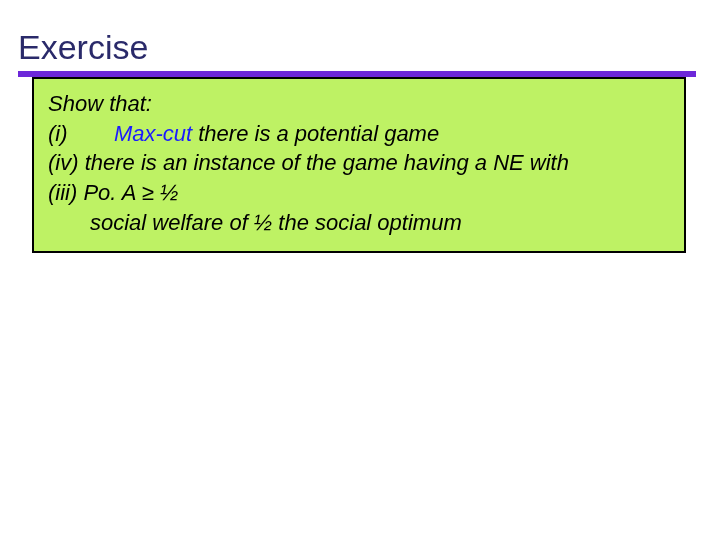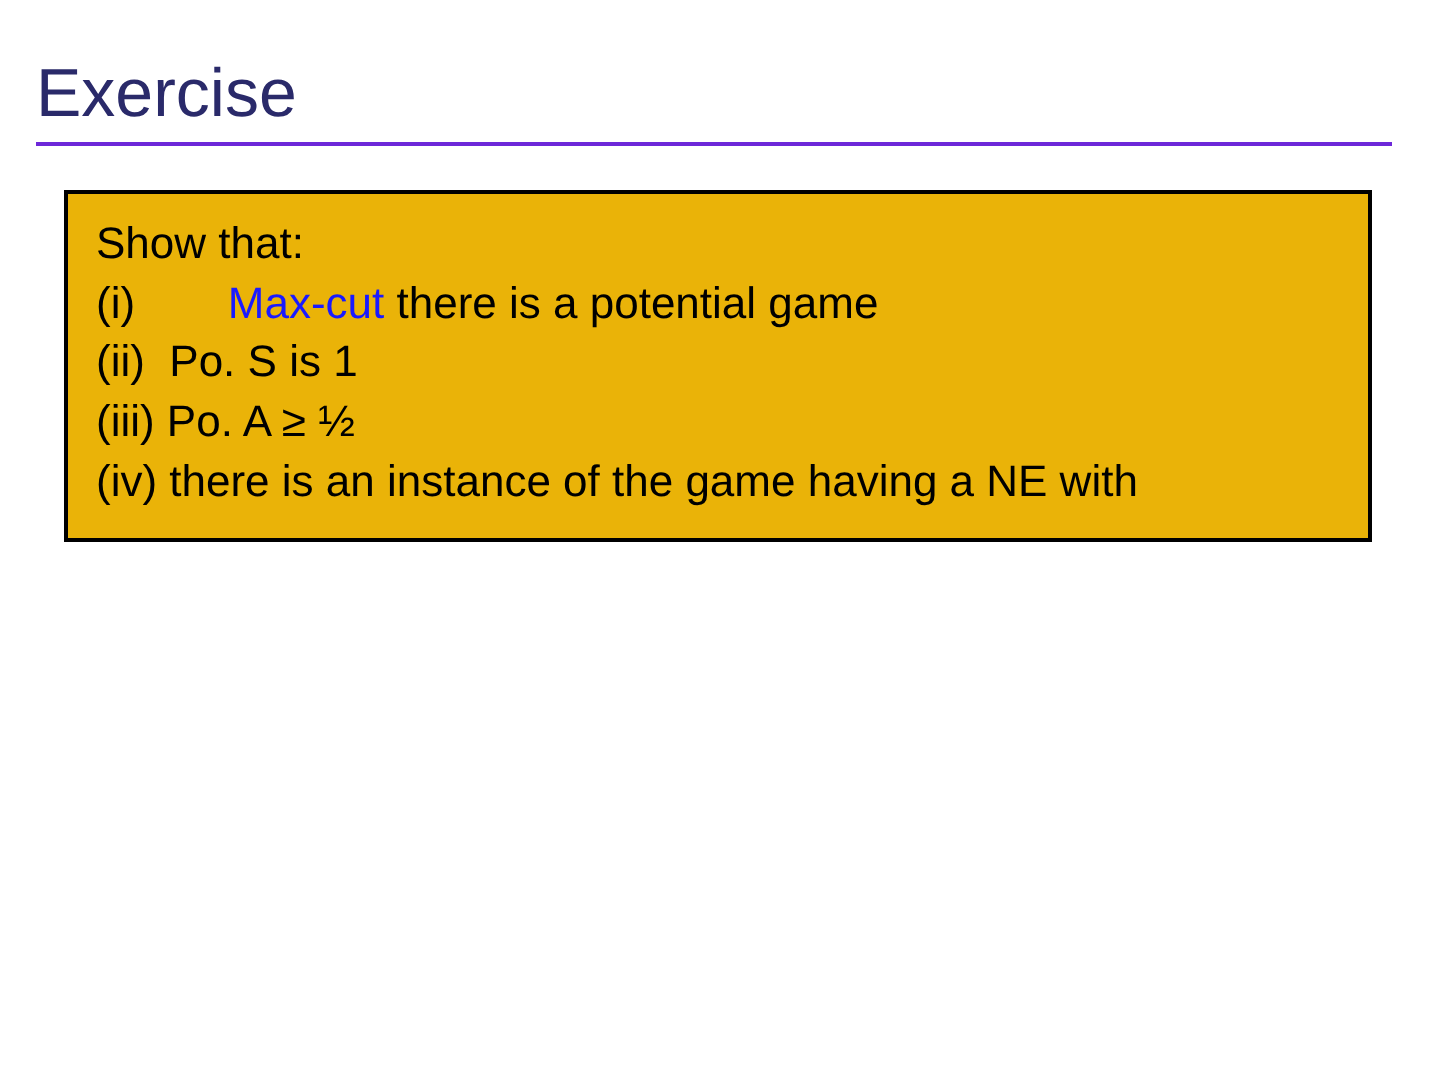--- a/index.html
+++ b/index.html
@@ -11,32 +11,32 @@
     font-family: "Comic Sans MS", "Comic Sans", cursive, sans-serif;
     overflow: hidden;
   }
   .slide {
     padding: 28px 24px 0 18px;
     box-sizing: border-box;
   }
   .title {
     font-size: 34px;
     color: #2a2a6a;
-    border-bottom: 2px solid #6d28d9;
+    border-bottom: 6px solid #6d28d9;
     padding-bottom: 4px;
-    margin-bottom: 22px;
     font-weight: normal;
   }
   .box {
     border: 2.5px solid #000000;
-    background: #eab308;
+    background: #bef264;
     margin-left: 14px;
     margin-right: 10px;
     padding: 10px 14px 14px 14px;
     box-sizing: border-box;
+    font-style: italic;
   }
   .box-line {
     font-size: 22px;
     color: #000000;
     line-height: 1.35;
     white-space: pre-wrap;
   }
   .indent {
     padding-left: 42px;
   }
@@ -44,17 +44,17 @@
 </style>
 </head>
 <body>
 
 <div class="slide">
   <div class="title">Exercise</div>
 
   <div class="box">
     <div class="box-line">Show that:</div>
     <div class="box-line"><span>(i)   </span><span class="blue">Max-cut</span><span> there is a potential game</span></div>
-    <div class="box-line">(ii)  Po. S is 1</div>
+    <div class="box-line">(iv) there is an instance of the game having a NE with</div>
     <div class="box-line">(iii) Po. A ≥ ½</div>
-    <div class="box-line">(iv) there is an instance of the game having a NE with</div>
+    <div class="box-line indent">social welfare of ½ the social optimum</div>
   </div>
 </div>
 
 </body></html>

